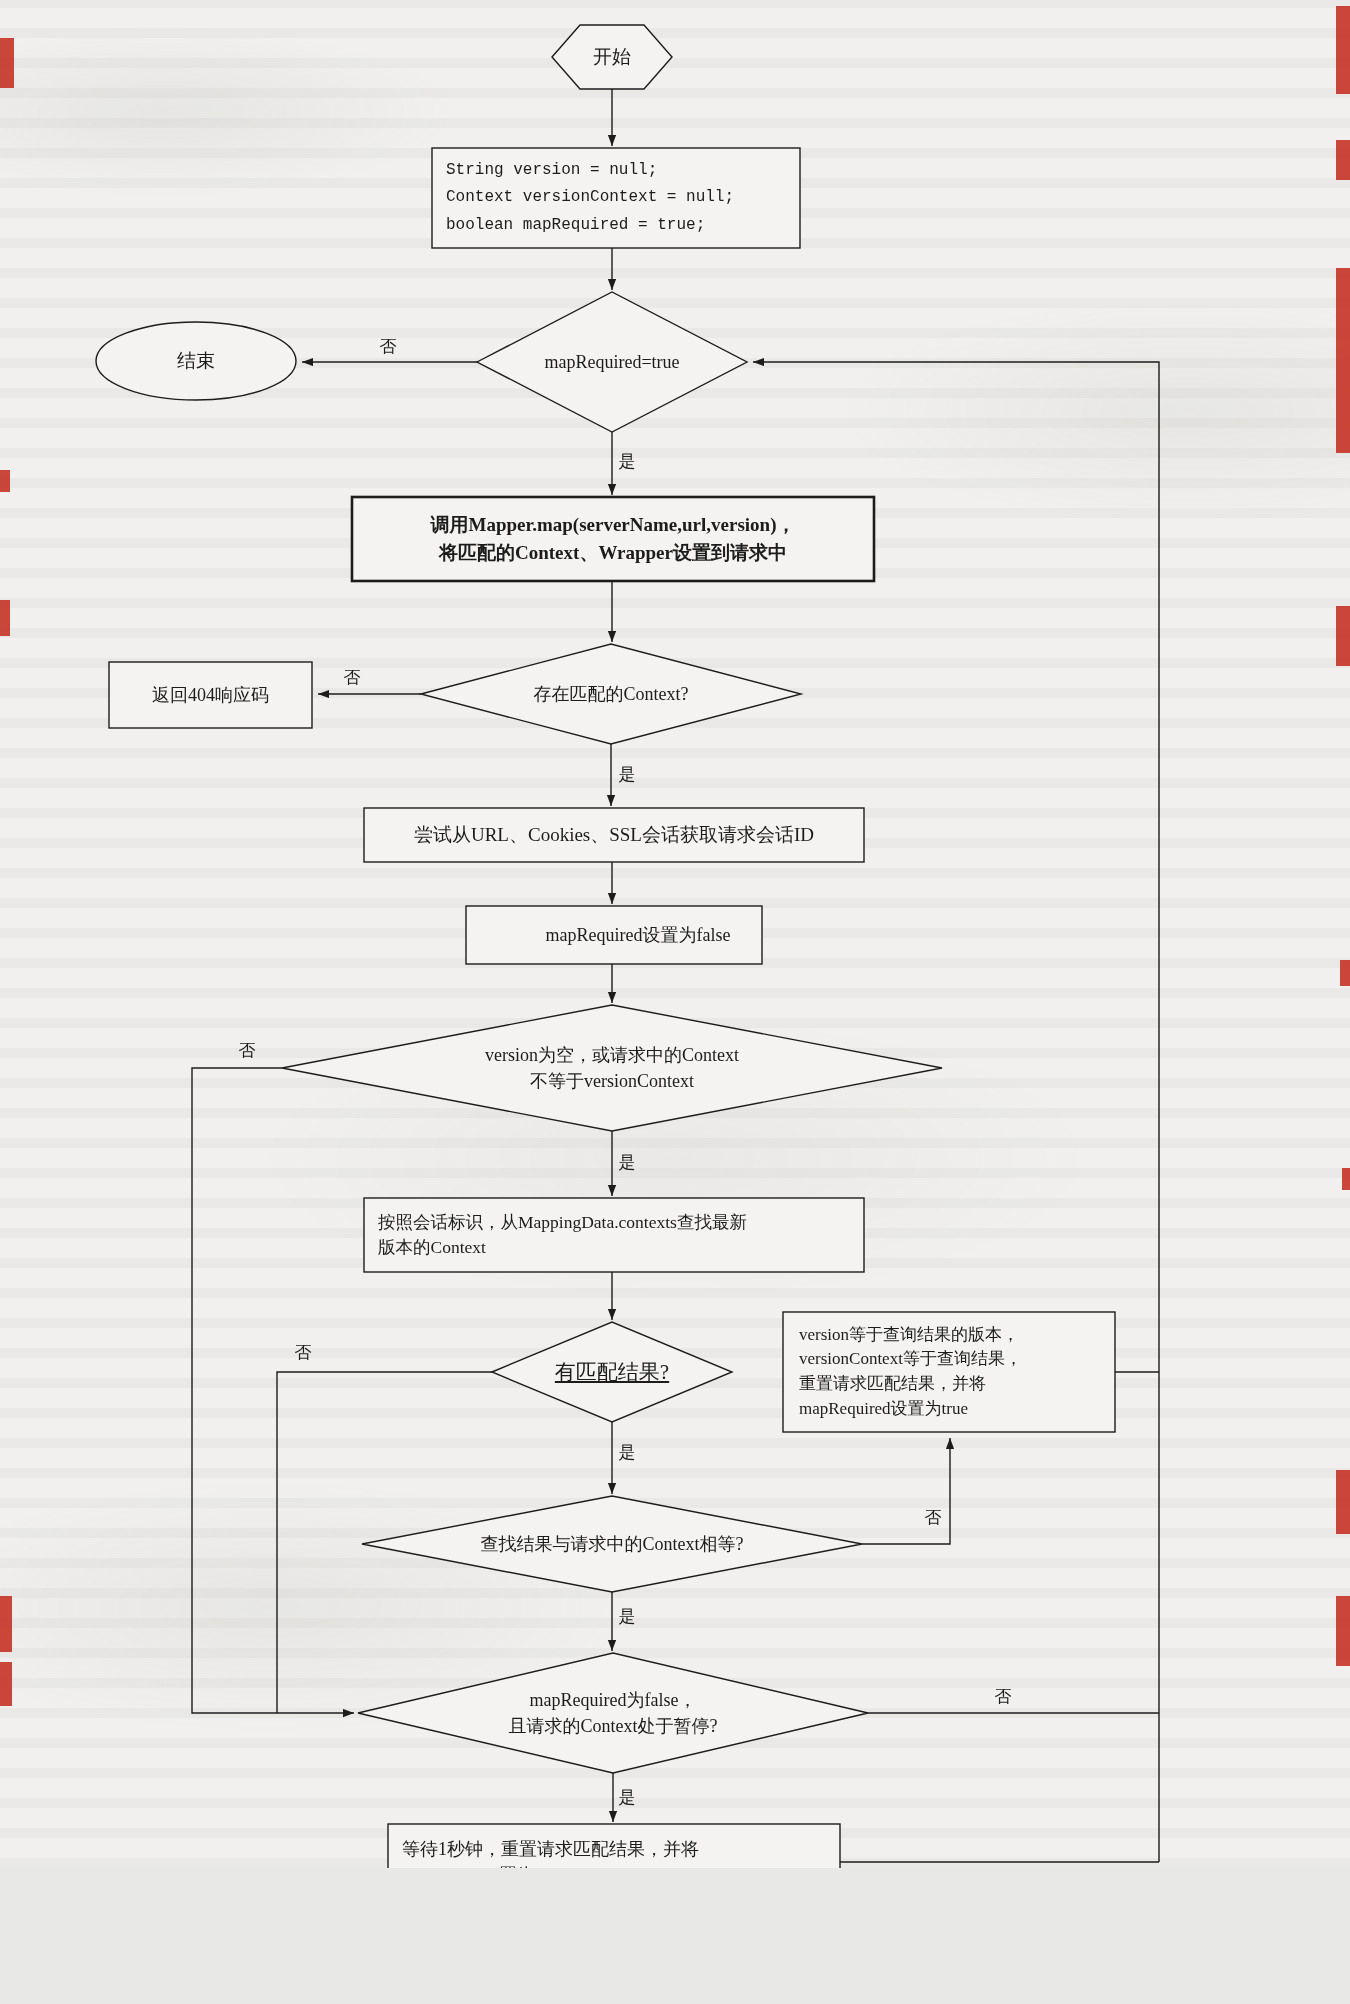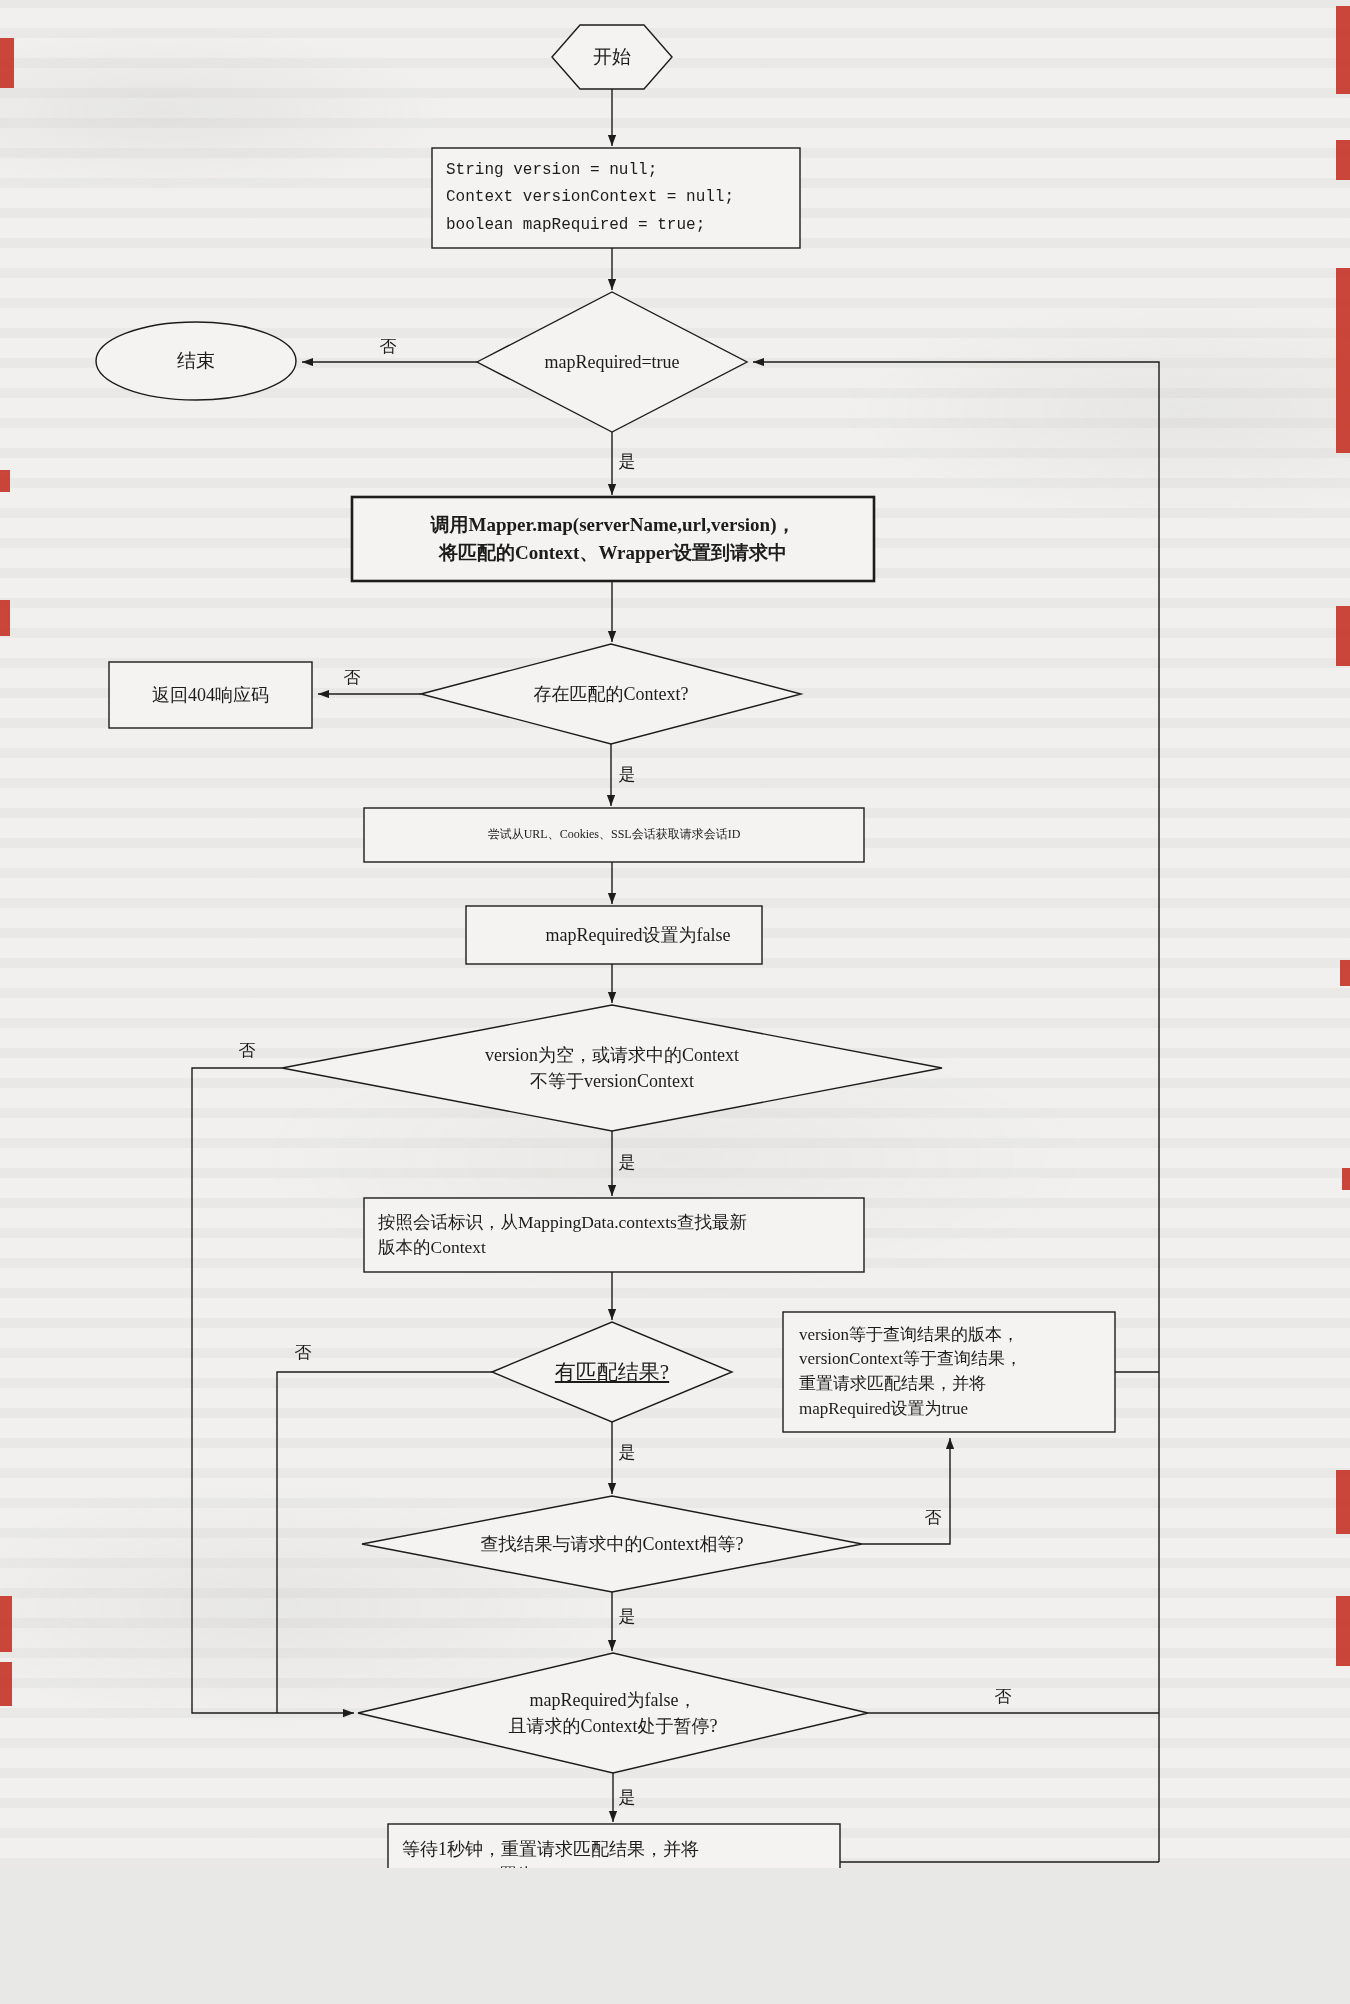--- a/index.html
+++ b/index.html
@@ -125,21 +125,21 @@
 
   <div class="node-text" style="left:477px;top:292px;width:270px;height:140px;font-size:18px;">mapRequired=true</div>
 
   <div class="node-text bold" style="left:352px;top:497px;width:522px;height:84px;font-size:19px;">调用Mapper.map(serverName,url,version)，
 将匹配的Context、Wrapper设置到请求中</div>
 
   <div class="node-text" style="left:421px;top:644px;width:380px;height:100px;font-size:18px;">存在匹配的Context?</div>
 
   <div class="node-text" style="left:109px;top:662px;width:203px;height:66px;font-size:18px;">返回404响应码</div>
 
-  <div class="node-text" style="left:364px;top:808px;width:500px;height:54px;font-size:12px;border-radius:27px;">尝试从URL、Cookies、SSL会话获取请求会话ID</div>
+  <div class="node-text" style="left:364px;top:808px;width:500px;height:54px;font-size:19px;border-radius:27px;">尝试从URL、Cookies、SSL会话获取请求会话ID</div>
 
   <div class="node-text" style="left:490px;top:906px;width:296px;height:58px;font-size:18px;">mapRequired设置为false</div>
 
   <div class="node-text" style="left:282px;top:1005px;width:660px;height:126px;font-size:18px;">version为空，或请求中的Context
 不等于versionContext</div>
 
   <div class="node-text left-align" style="left:378px;top:1198px;width:486px;height:74px;font-size:17.5px;">按照会话标识，从MappingData.contexts查找最新
 版本的Context</div>
 
   <div class="node-text" style="left:492px;top:1322px;width:240px;height:100px;font-size:21px;text-decoration:underline;">有匹配结果?</div>

